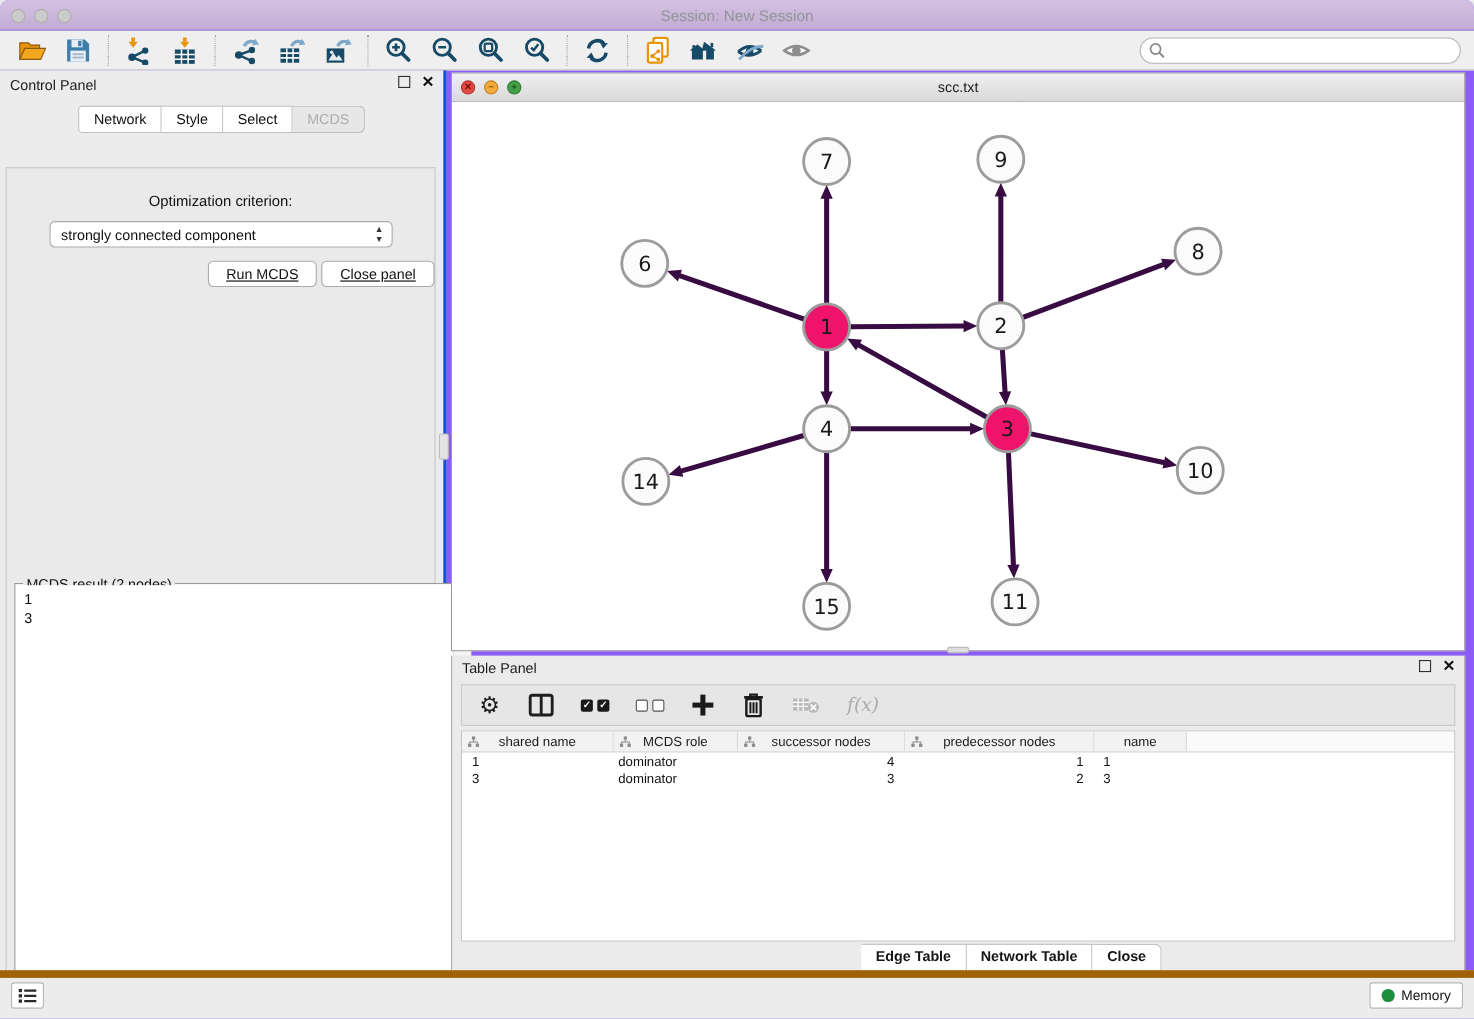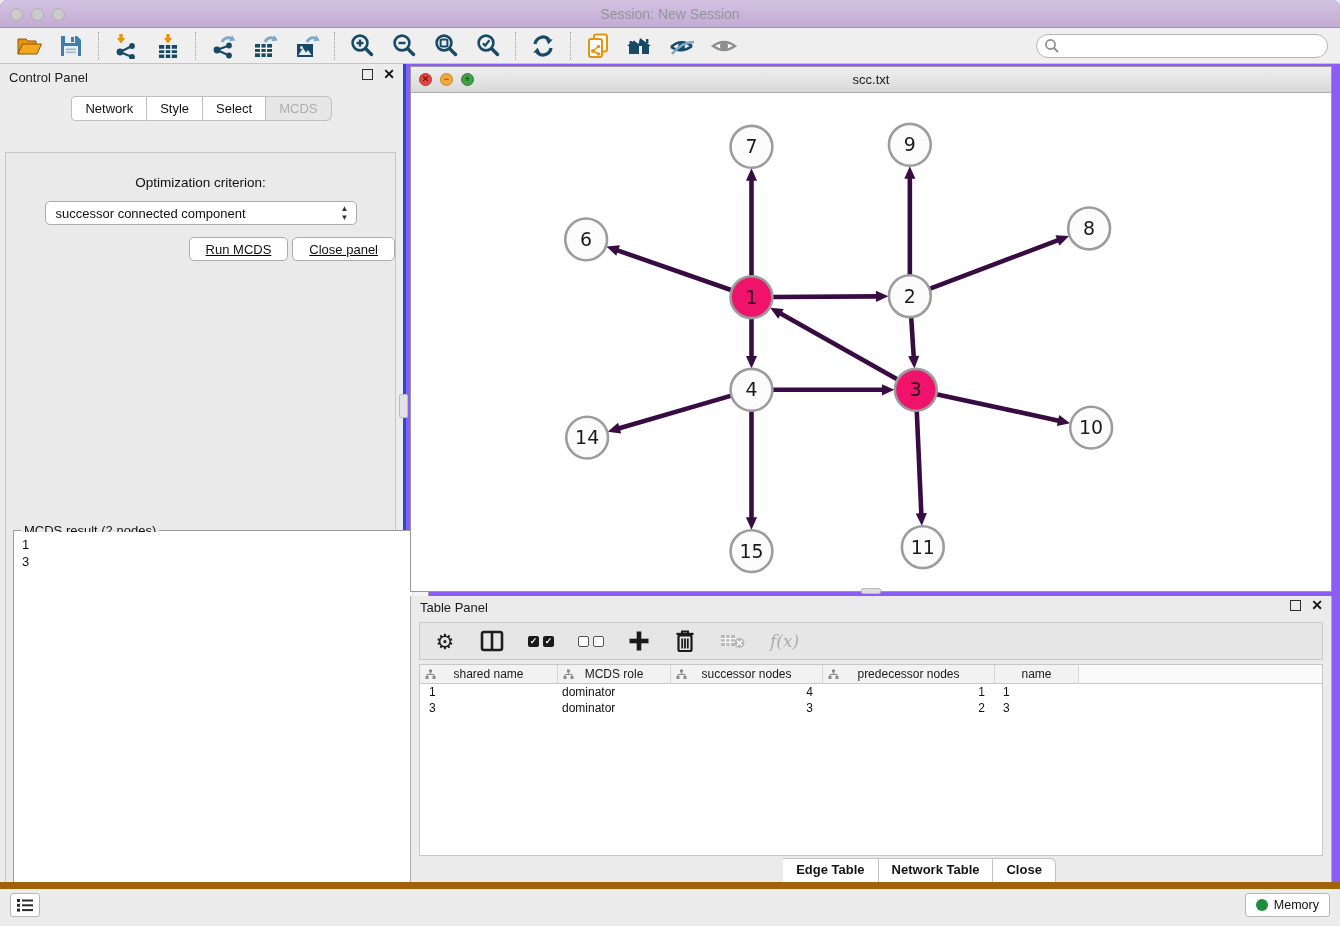--- a/index.html
+++ b/index.html
@@ -309,21 +309,21 @@
     </div>
     <div class="cp-tabs">
       <span class="cp-tab">Network</span>
       <span class="cp-tab">Style</span>
       <span class="cp-tab">Select</span>
       <span class="cp-tab active">MCDS</span>
     </div>
     <div class="cp-inner">
       <div class="opt-label">Optimization criterion:</div>
       <div class="dropdown">
-        <span>successor connected component</span>
+        <span>strongly connected component</span>
         <span class="dd-stepper">▲<br>▼</span>
       </div>
       <div class="btn-row">
         <div class="pbtn">Run MCDS</div>
         <div class="pbtn">Close panel</div>
       </div>
       <div class="result-box">
         <span class="result-legend">MCDS result (2 nodes)</span>
         <div class="result-list">
           <div class="result-item">1</div>

